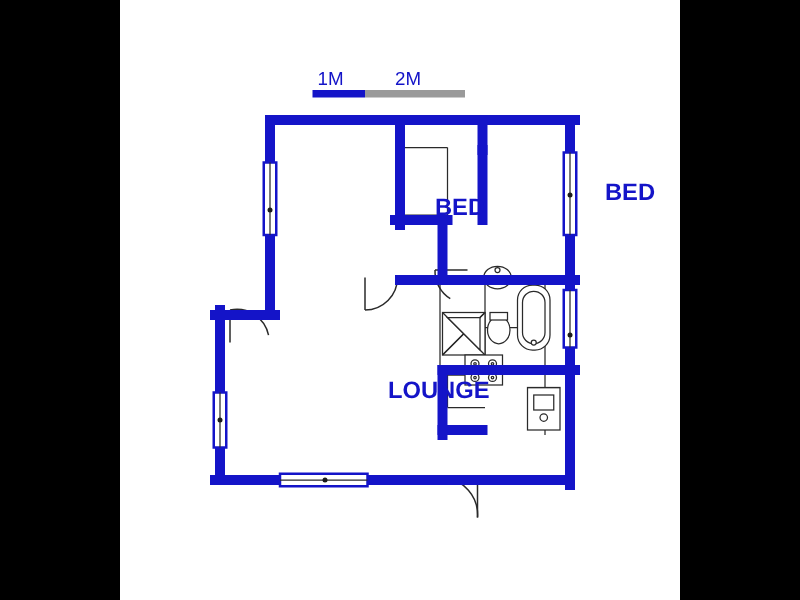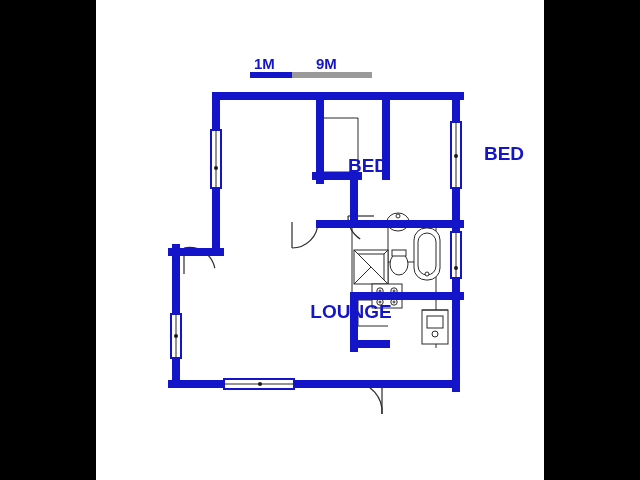--- a/index.html
+++ b/index.html
@@ -1,35 +1,35 @@
 <!DOCTYPE html>
 <html><head>
 <meta charset="utf-8">
 <style>
   html,body{margin:0;padding:0;background:#000;}
   body{width:640px;height:480px;overflow:hidden;font-family:"Liberation Sans",sans-serif;}
   #stage{position:relative;width:640px;height:480px;background:#000;}
   #sheet{position:absolute;left:96px;top:0;width:448px;height:480px;background:#ffffff;}
   .scale-wrap{position:absolute;left:150px;top:55px;width:180px;height:26px;}
-  .scale-txt{position:absolute;font-size:15px;font-weight:bold;color:#1414c8;}
+  .scale-txt{position:absolute;font-size:15px;font-weight:normal;color:#1414c8;}
   .bar{position:absolute;height:6px;top:17px;}
   .bar.dark{background:#1414c8;}
   .bar.grey{background:#9a9a9a;}
   svg{position:absolute;left:0;top:0;}
   .room-label{font-size:19px;font-weight:bold;fill:#1414c8;font-family:"Liberation Sans",sans-serif;}
 </style>
 </head>
 <body>
 
 <div id="stage">
   <div id="sheet">
 
     <div class="scale-wrap">
       <div class="scale-txt" style="left:8px;top:0;">1M</div>
-      <div class="scale-txt" style="left:70px;top:0;">9M</div>
+      <div class="scale-txt" style="left:70px;top:0;">2M</div>
       <div class="bar dark" style="left:4px;width:42px;"></div>
       <div class="bar grey" style="left:46px;width:80px;"></div>
     </div>
 
     <svg width="448" height="480" viewBox="0 0 448 480">
 
       <g stroke="#2a2a2a" fill="none" stroke-width="1">
 
         <line x1="224" y1="96" x2="224" y2="172"></line>
         <line x1="262" y1="118" x2="262" y2="172"></line>

